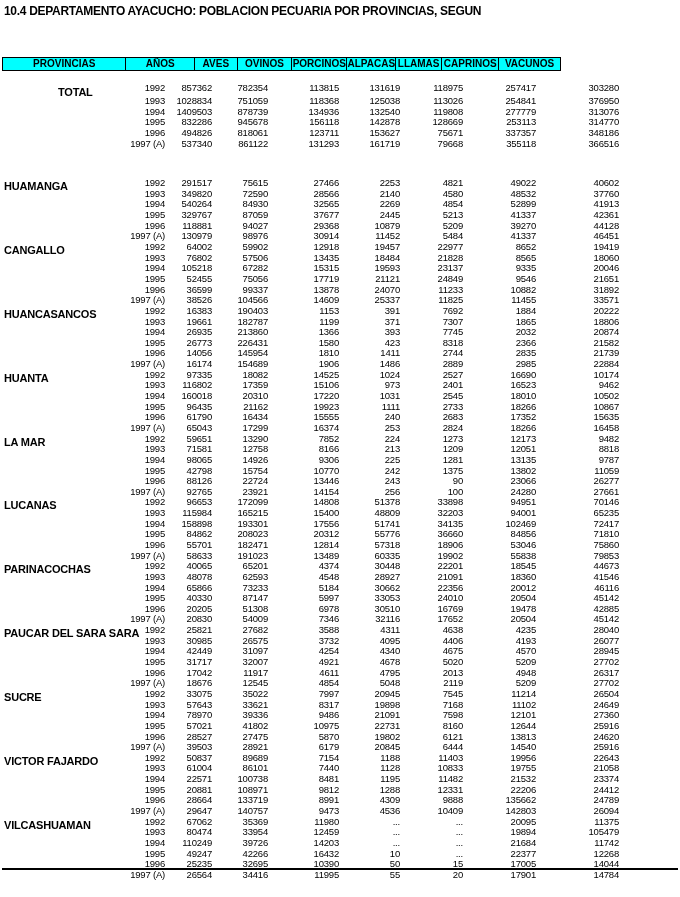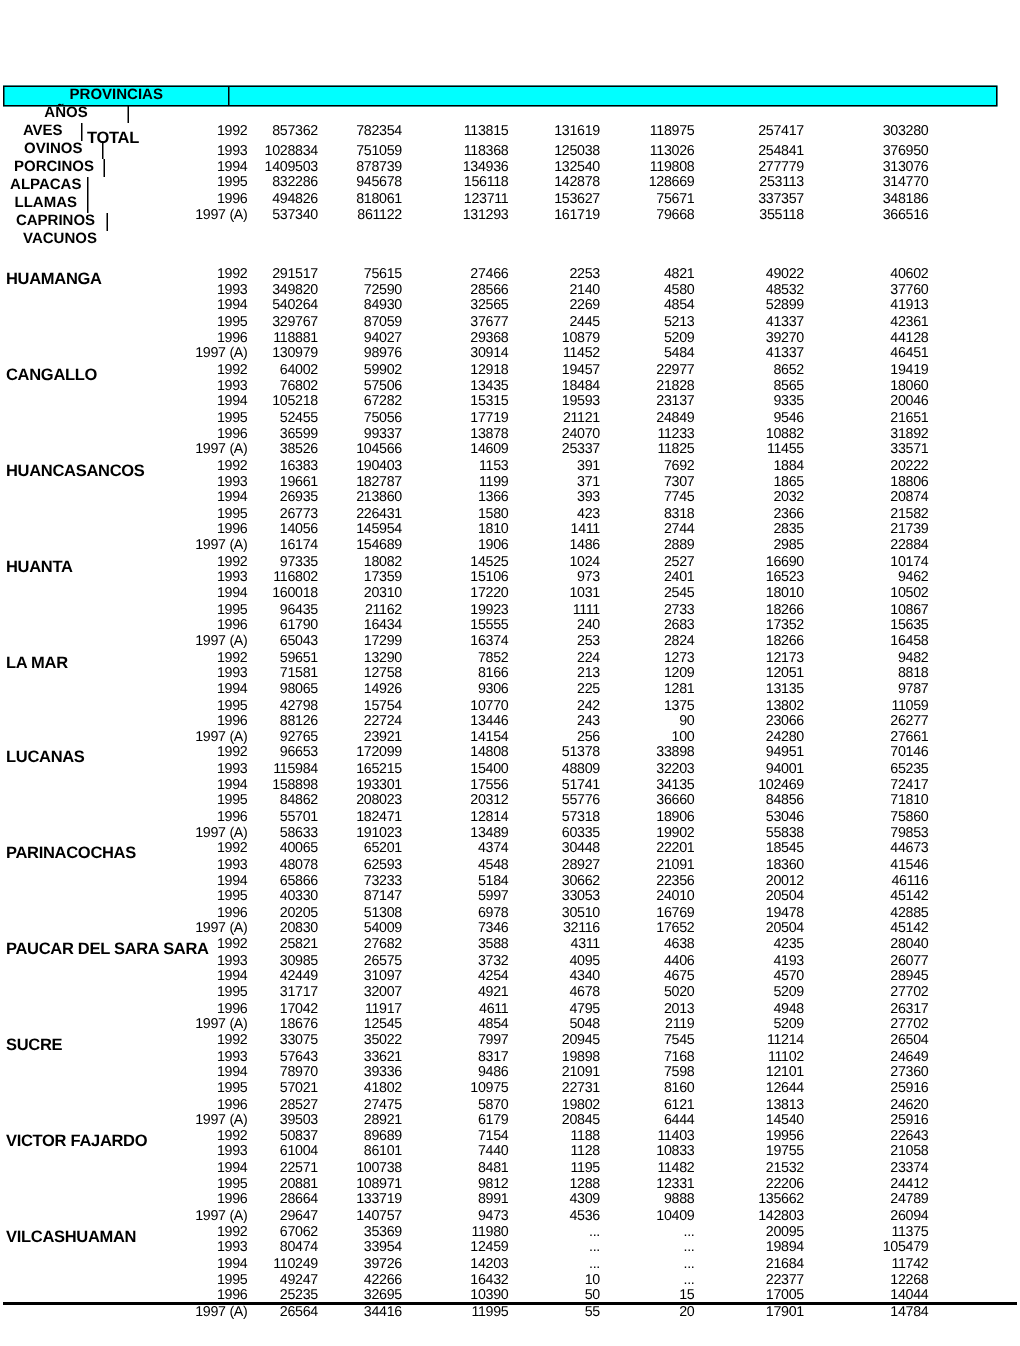--- a/index.html
+++ b/index.html
@@ -1,19 +1,19 @@
 <!DOCTYPE html>
 <html><head>
 <meta charset="utf-8">
 <style>
   html, body { margin: 0; padding: 0; background: #ffffff; }
   body { width: 680px; height: 897px; position: relative; overflow: hidden; font-family: "Liberation Sans", sans-serif; color: #000; }
   .title { position: absolute; left: 4px; top: 3px; font-weight: bold; font-size: 12px; line-height: 16px; letter-spacing: -0.3px; }
   .title div { height: 16px; }
-  .header { position: absolute; left: 2px; top: 57px; width: 663px; height: 14px; background: #00ffff; border: 1px solid #000; display: flex; box-sizing: border-box; flex-direction: column; }
+  .header { position: absolute; left: 2px; top: 57px; width: 559px; height: 14px; background: #00ffff; border: 1px solid #000; display: flex; box-sizing: border-box; }
   .header .hc { border-right: 1px solid #000; font-weight: bold; font-size: 10px; line-height: 12px; text-align: center; color: #000; box-sizing: border-box; }
   .header .hc:last-child { border-right: none; }
   .body { position: absolute; left: 0; top: 80px; width: 628px; }
   .group { position: relative; }
   .prov { position: absolute; left: 4px; top: 2px; font-weight: bold; font-size: 11px; letter-spacing: -0.2px; }
   .prov.total { left: 58px; top: 3px; }
   .row { height: 10.65px; font-size: 9.5px; line-height: 10.65px; position: relative; letter-spacing: -0.2px; }
   .c { position: absolute; top: 0; text-align: right; white-space: nowrap; }
   .c.year { right: 463px; }
   .c.aves { right: 416px; }
@@ -23,20 +23,21 @@
   .c.llamas { right: 165px; }
   .c.caprinos { right: 92px; }
   .c.vacunos { right: 9px; }
   .footer-rule { position: absolute; left: 2px; top: 868px; width: 676px; height: 2px; background: #000; }
   .note { position: absolute; left: 4px; font-size: 8px; font-style: italic; font-weight: bold; letter-spacing: -0.3px; margin-top: 48px; }
 </style>
 </head>
 <body>
 
 <div class="title">
+  <div>10.4 DEPARTAMENTO AYACUCHO: POBLACION PECUARIA POR PROVINCIAS, SEGUN</div>
 </div>
 
 <div class="header">
   <div class="hc" style="width:150px">PROVINCIAS</div>
   <div class="hc" style="width:83px">AÑOS</div>
   <div class="hc" style="width:52px">AVES</div>
   <div class="hc" style="width:66px">OVINOS</div>
   <div class="hc" style="width:67px">PORCINOS</div>
   <div class="hc" style="width:56px">ALPACAS</div>
   <div class="hc" style="width:56px">LLAMAS</div>

